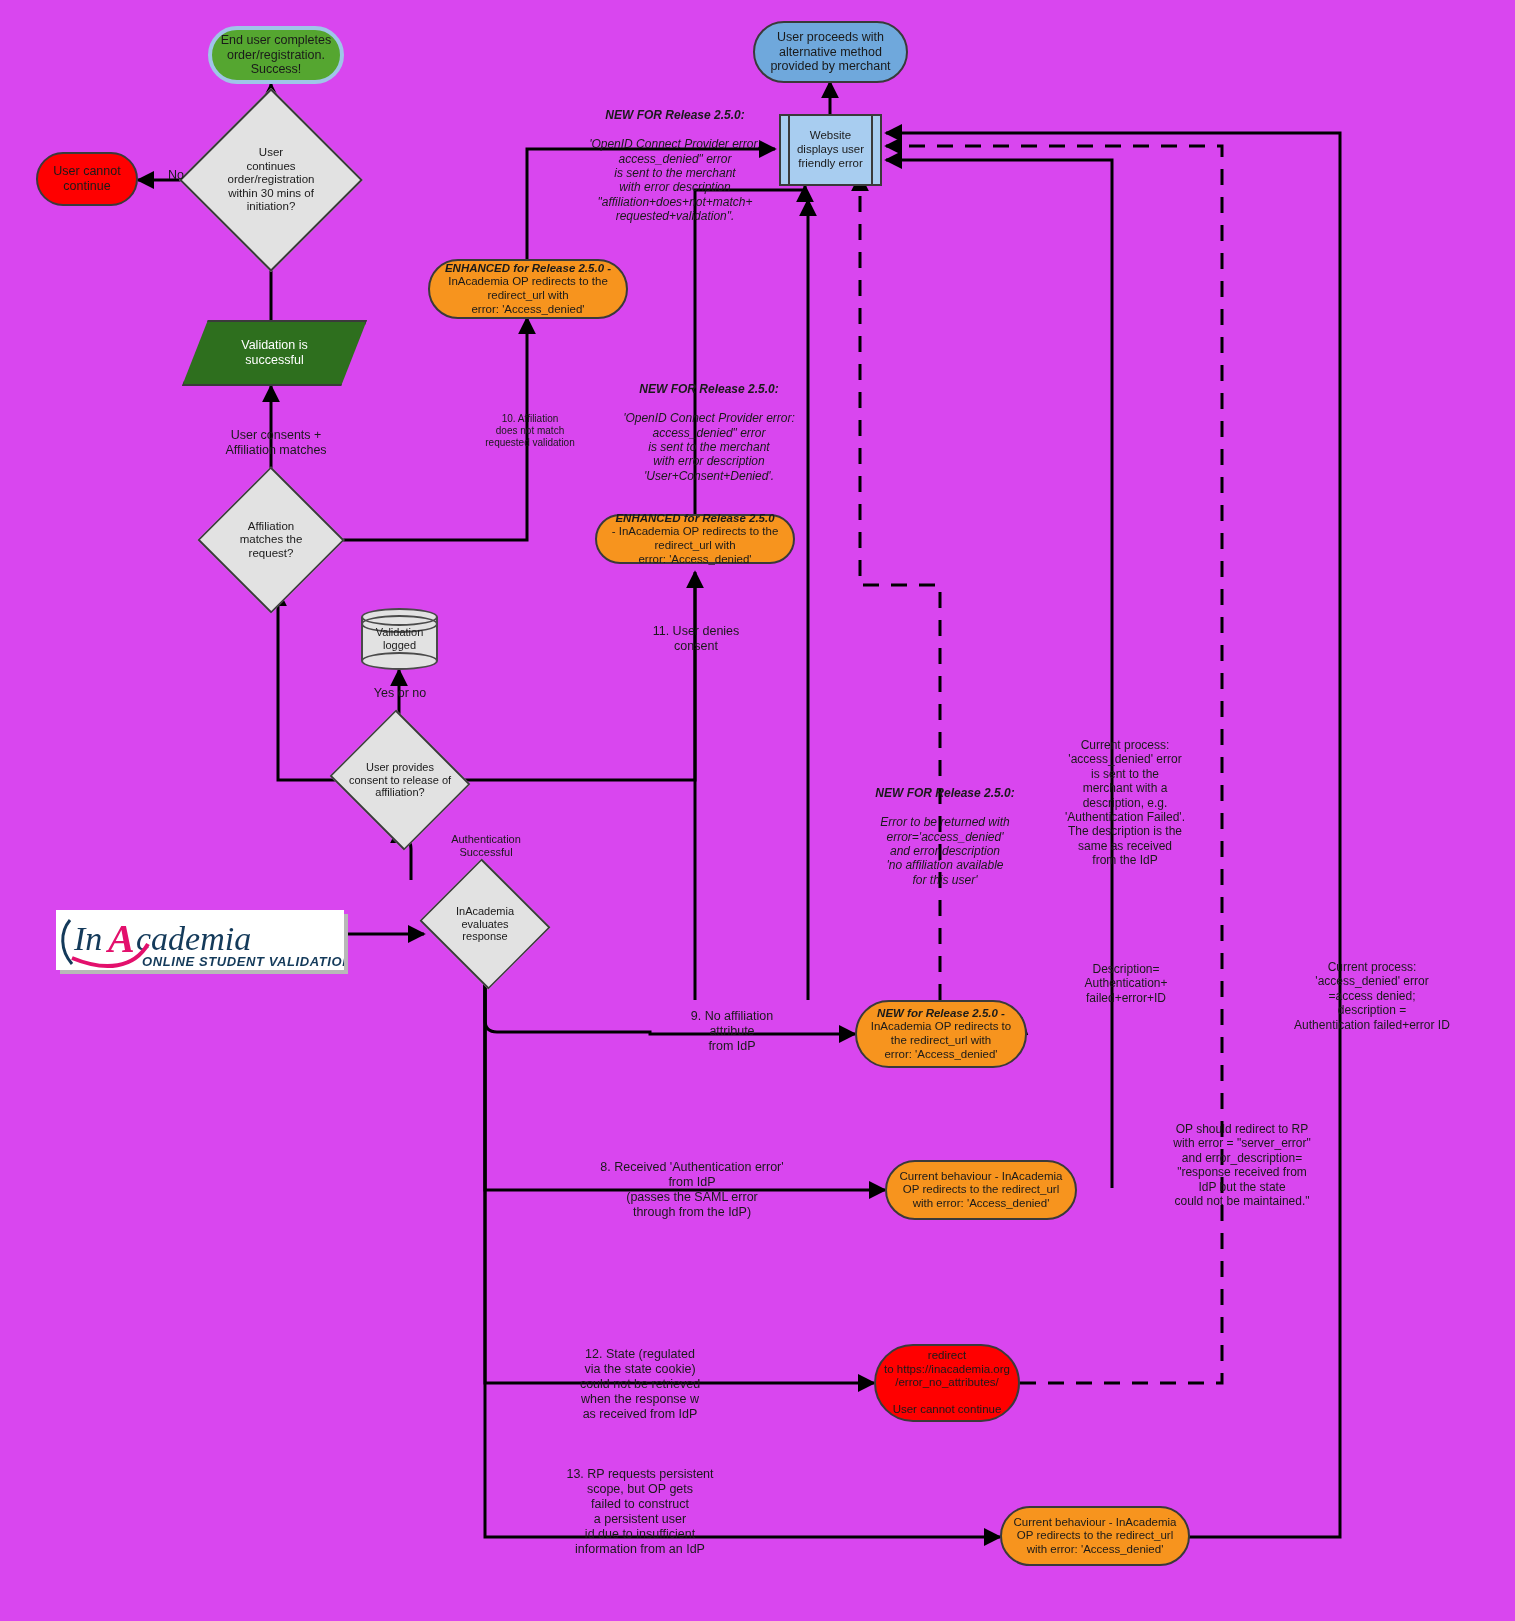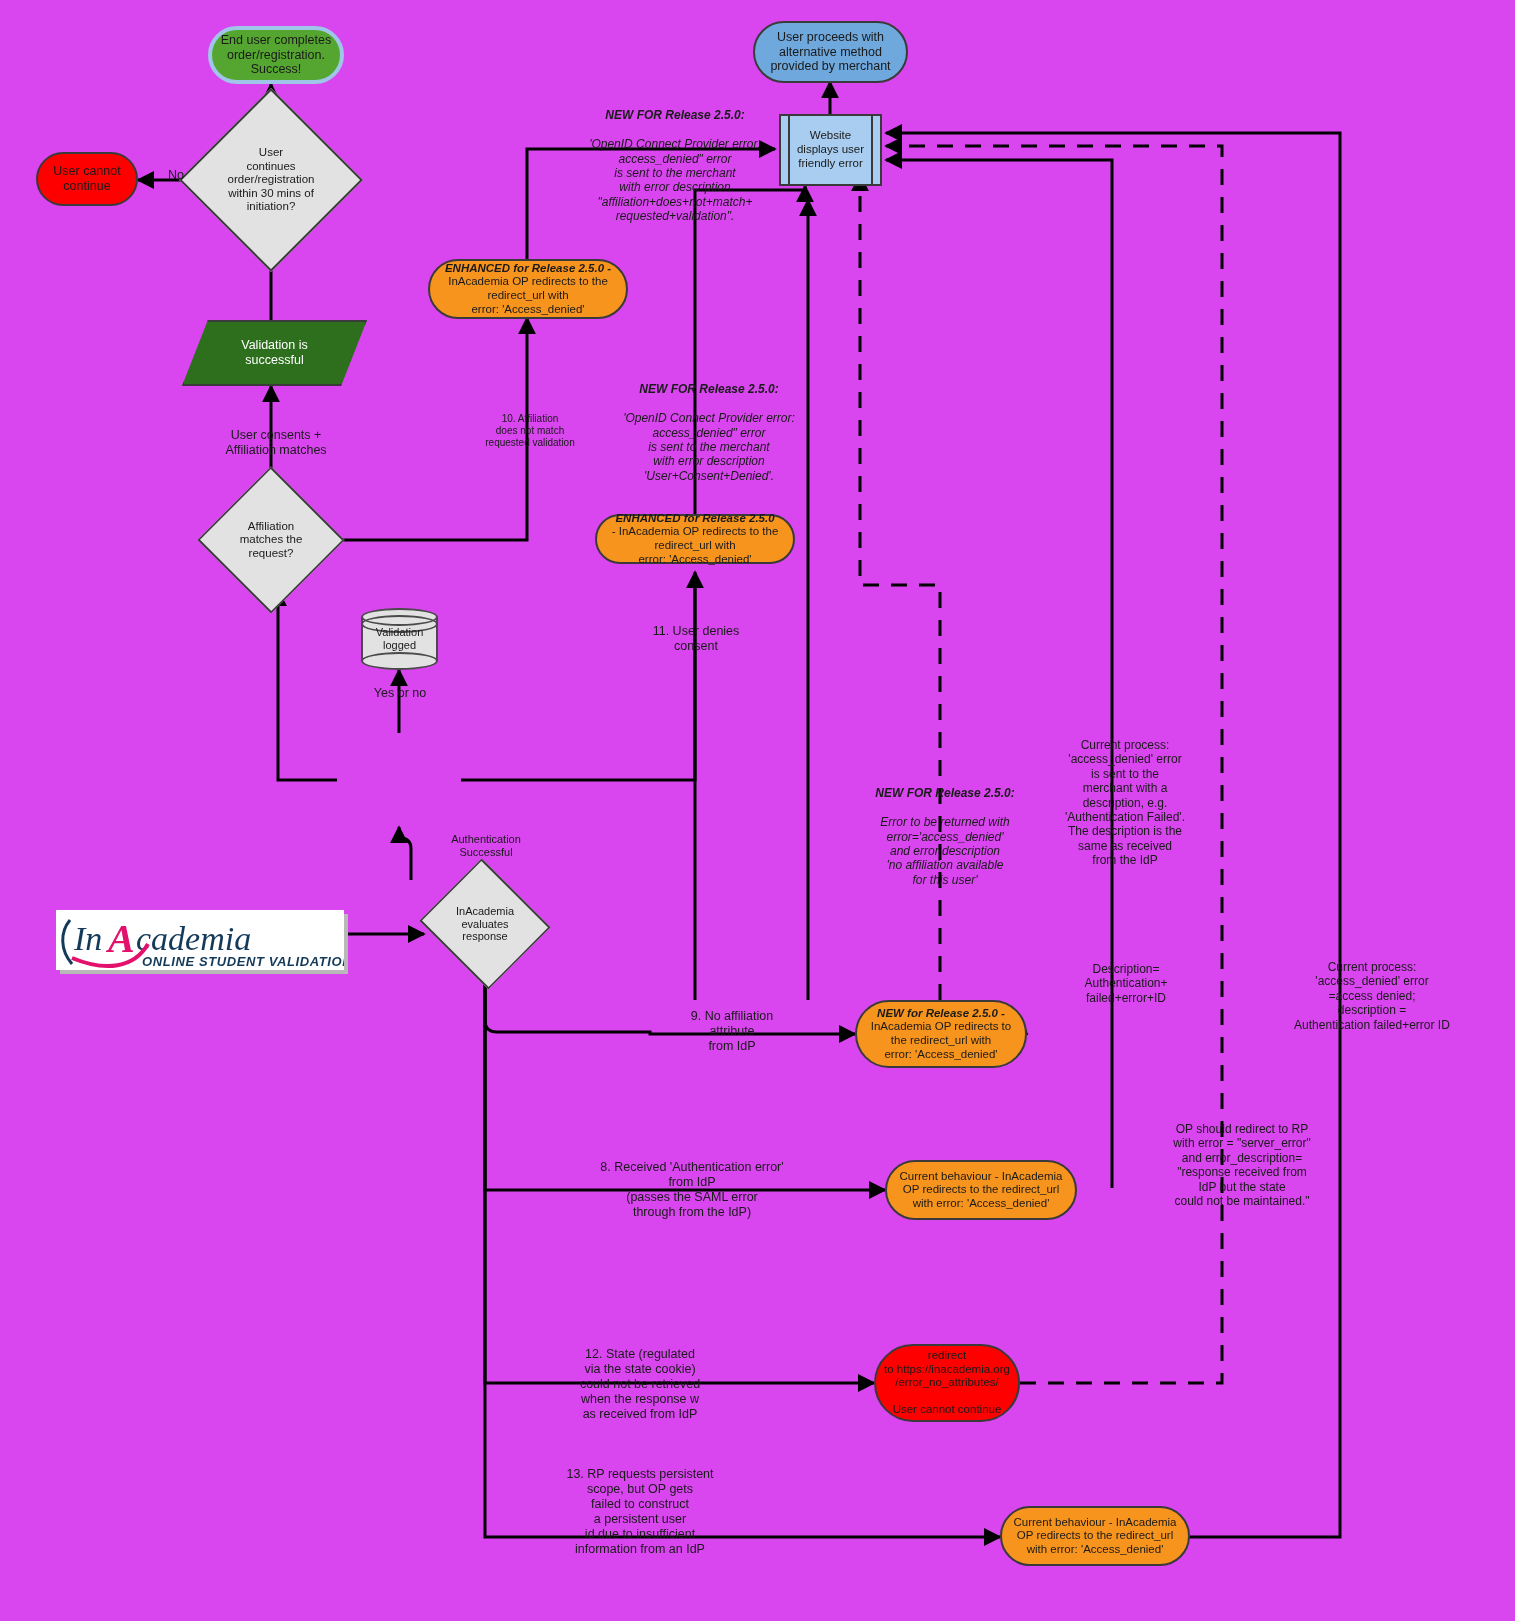--- a/index.html
+++ b/index.html
@@ -158,20 +158,26 @@
 
   <div class="cyl" style="left:361px;top:608px;width:77px;height:62px;">
     <div class="body"></div>
     <div class="top"></div>
     <div class="top2"></div>
     <div class="bot"></div>
     <div class="clabel" style="font-size:11px;">Validation
 logged</div>
   </div>
 
+  <div class="diamond" style="left:329px;top:733px;width:142px;height:94px;">
+    <div class="dshape" style="transform:rotate(45deg) scale(0.74,1.0);"></div>
+    <div class="dlabel" style="font-size:11px;">User provides
+consent to release of
+affiliation?</div>
+  </div>
 
   <div class="diamond" style="left:421px;top:880px;width:128px;height:88px;">
     <div class="dshape" style="transform:rotate(45deg) scale(0.76,1.0);"></div>
     <div class="dlabel" style="font-size:11px;">InAcademia
 evaluates
 response</div>
   </div>
 
   <div class="node pill pill-blue" style="left:753px;top:21px;width:155px;height:62px;font-size:12.5px;">
     <span class="txt">User proceeds with

